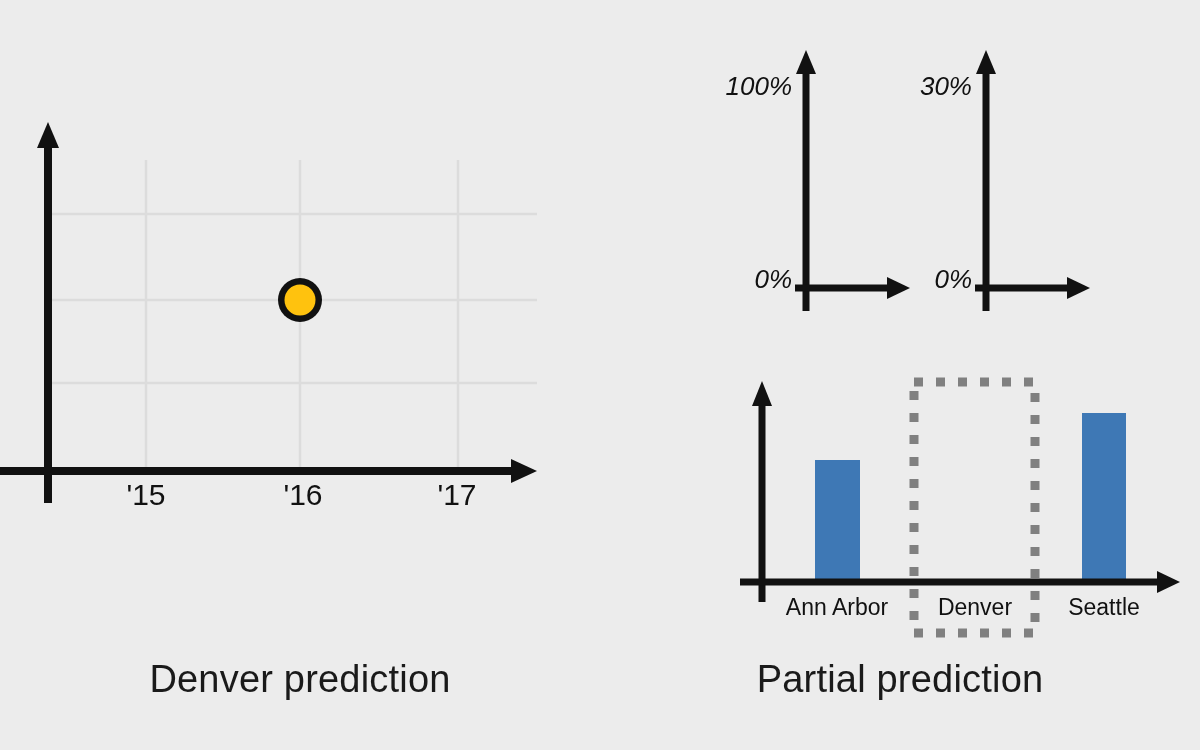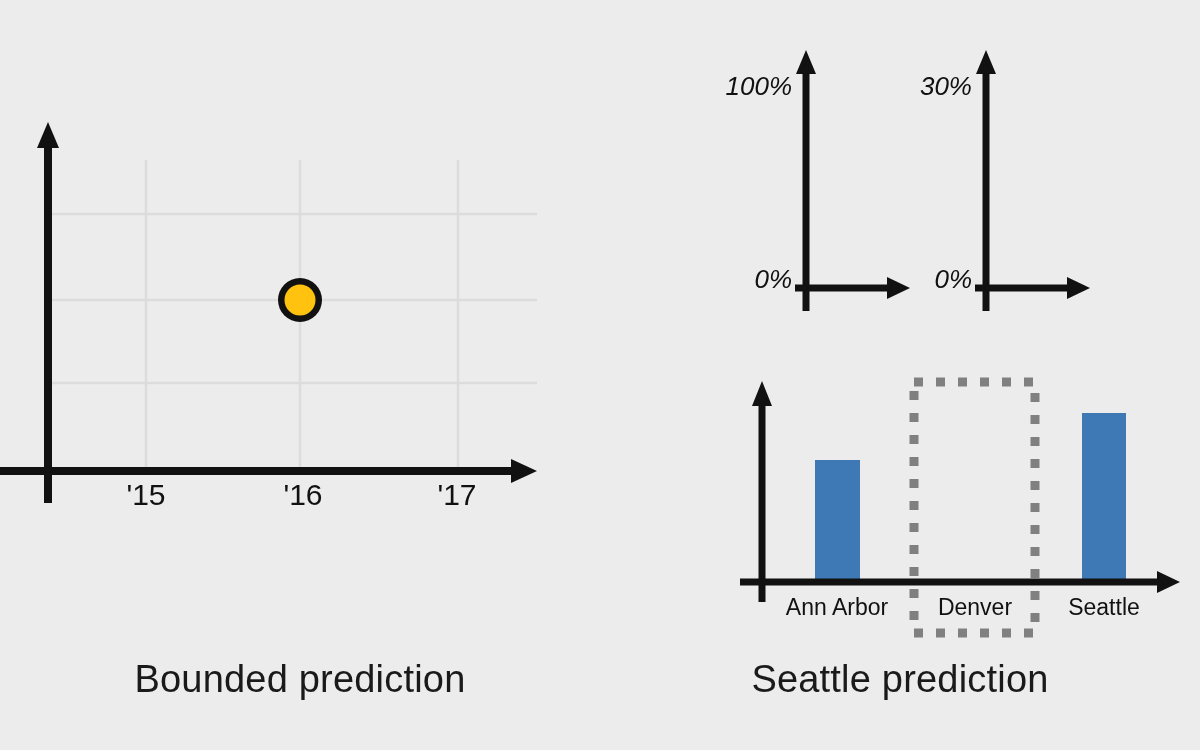--- a/index.html
+++ b/index.html
@@ -128,21 +128,21 @@
       <text class="tick-label" x="146" y="505" text-anchor="middle">'15</text>
       <text class="tick-label" x="303" y="505" text-anchor="middle">'16</text>
       <text class="tick-label" x="457" y="505" text-anchor="middle">'17</text>
 
       <g>
         <circle cx="300" cy="300" r="22" fill="#111111"></circle>
         <circle cx="300" cy="300" r="15.5" fill="#ffc20e"></circle>
       </g>
     </svg>
 
-    <div class="caption" id="caption-partial">Bounded prediction</div>
+    <div class="caption" id="caption-partial">Denver prediction</div>
   </div>
 
   <div class="panel" id="panel-bounded">
 
     <svg class="fig" width="600" height="660" viewBox="0 0 600 660">
 
       <g>
         <line class="axis-line-thin" x1="206" y1="68" x2="206" y2="311"></line>
         <polygon class="arrowhead" points="206,50 196,74 216,74"></polygon>
         <line class="axis-line-thin" x1="195" y1="288" x2="292" y2="288"></line>
@@ -172,16 +172,16 @@
         <polygon class="arrowhead" points="580,582 557,571 557,593"></polygon>
 
         <rect class="dotted-box" x="314" y="382" width="121" height="251" stroke="#808080"></rect>
 
         <text class="city-label" x="237" y="615" text-anchor="middle">Ann Arbor</text>
         <text class="city-label" x="375" y="615" text-anchor="middle">Denver</text>
         <text class="city-label" x="504" y="615" text-anchor="middle">Seattle</text>
       </g>
     </svg>
 
-    <div class="caption" id="caption-bounded">Seattle prediction</div>
+    <div class="caption" id="caption-bounded">Partial prediction</div>
   </div>
 
 </div>
 
 </body></html>

